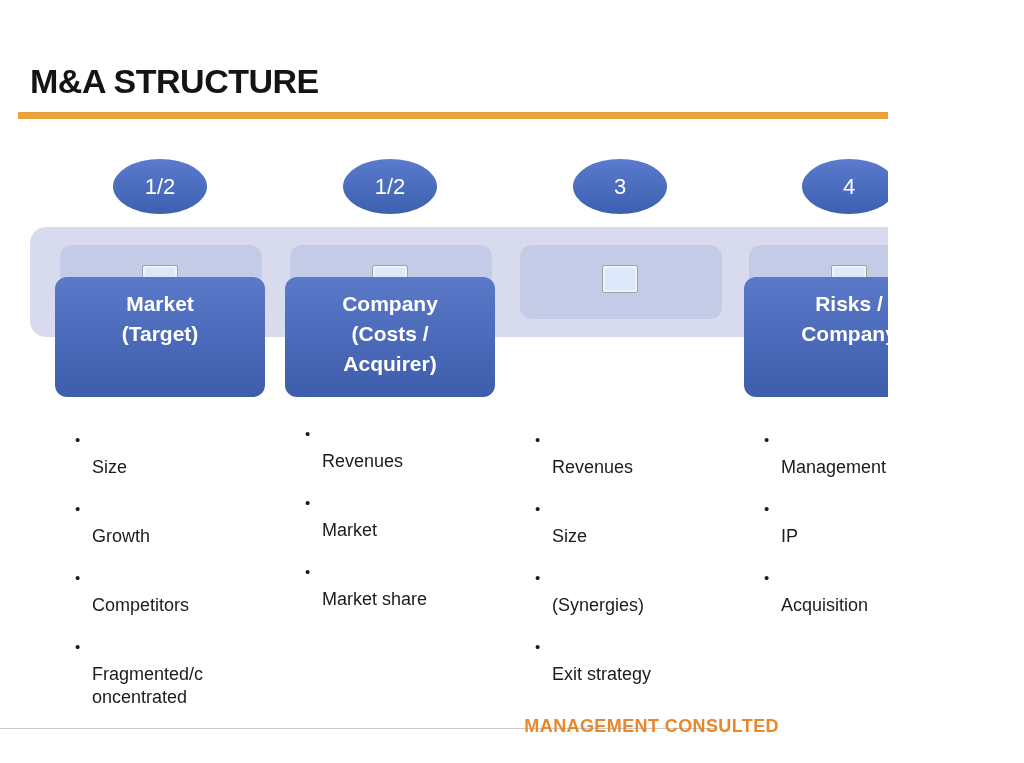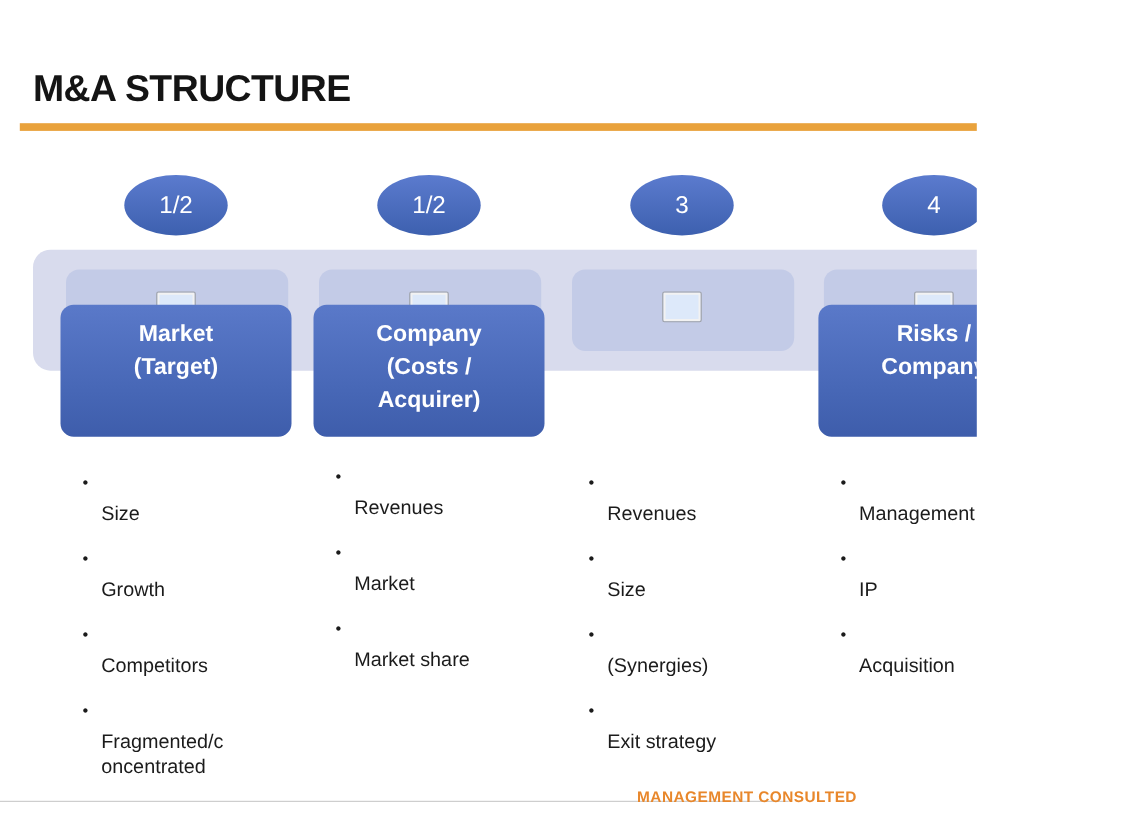--- a/index.html
+++ b/index.html
@@ -60,21 +60,21 @@
     font-size:18px;line-height:23px;color:#1b1b1b;
   }
   .dot{flex:none;width:17px;font-size:15px;line-height:23px;}
   .bullet-text{white-space:pre-line;margin-top:28px;}
   
   .footer-line{
     position:absolute;left:0;top:728px;width:717px;height:1px;background:#C9C9C9;
   }
   .brand{
     position:absolute;right:109px;top:716px;
-    font-size:14px;font-weight:bold;letter-spacing:0.4px;color:#E8872B;
+    font-size:18px;font-weight:bold;letter-spacing:0.4px;color:#E8872B;
   }
   .logo{position:absolute;left:928px;top:701px;width:84px;height:58px;}
 </style>
 </head>
 <body>
 
 <div class="slide">
 
   <div class="title">M&amp;A STRUCTURE</div>
   <div class="rule"></div>

